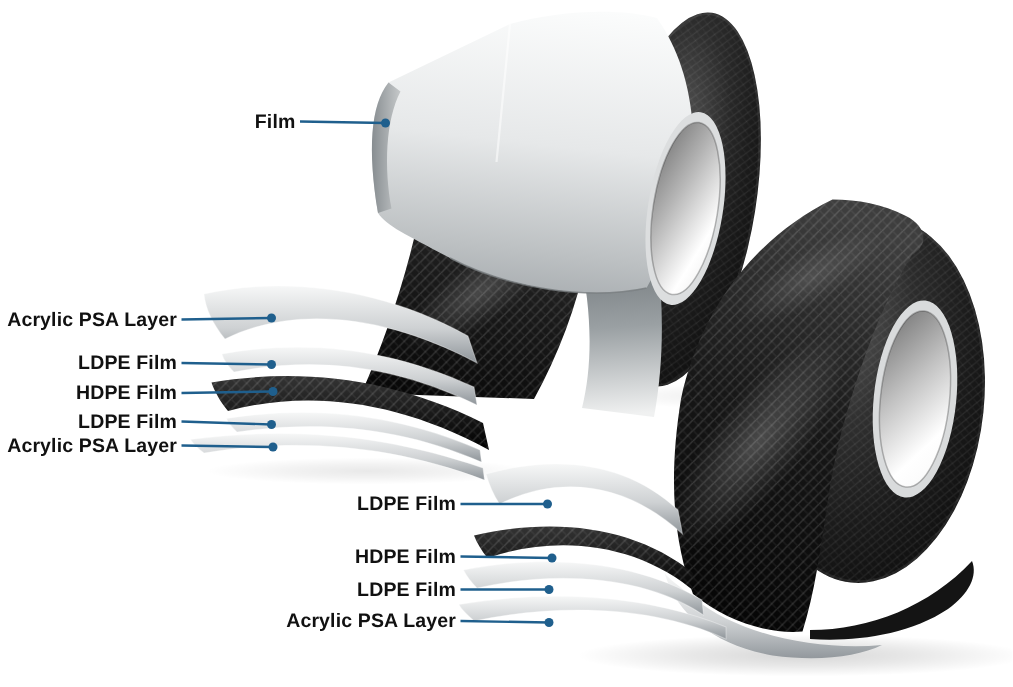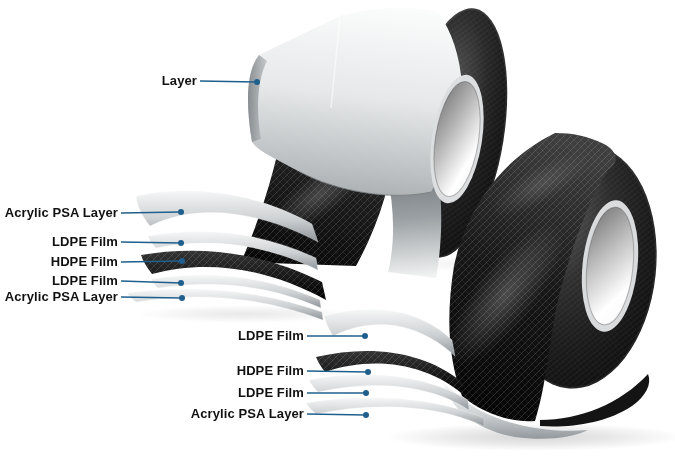--- a/index.html
+++ b/index.html
@@ -198,21 +198,21 @@
     <circle cx="182" cy="261" r="3"></circle>
     <circle cx="181" cy="283" r="3"></circle>
     <circle cx="182" cy="298" r="3"></circle>
     <circle cx="365" cy="336" r="3"></circle>
     <circle cx="368" cy="372" r="3"></circle>
     <circle cx="366" cy="393" r="3"></circle>
     <circle cx="366" cy="415" r="3"></circle>
   </g>
 </svg>
 
-<div class="callout-label" style="top:73px;  right:478px">Layer</div>
+<div class="callout-label" style="top:73px;  right:478px">Film</div>
 <div class="callout-label" style="top:205px; right:557px">Acrylic PSA Layer</div>
 <div class="callout-label" style="top:234px; right:557px">LDPE Film</div>
 <div class="callout-label" style="top:254px; right:557px">HDPE Film</div>
 <div class="callout-label" style="top:273px; right:557px">LDPE Film</div>
 <div class="callout-label" style="top:289px; right:557px">Acrylic PSA Layer</div>
 
 <div class="callout-label" style="top:328px; right:371px">LDPE Film</div>
 <div class="callout-label" style="top:363px; right:371px">HDPE Film</div>
 <div class="callout-label" style="top:385px; right:371px">LDPE Film</div>
 <div class="callout-label" style="top:406px; right:371px">Acrylic PSA Layer</div>

